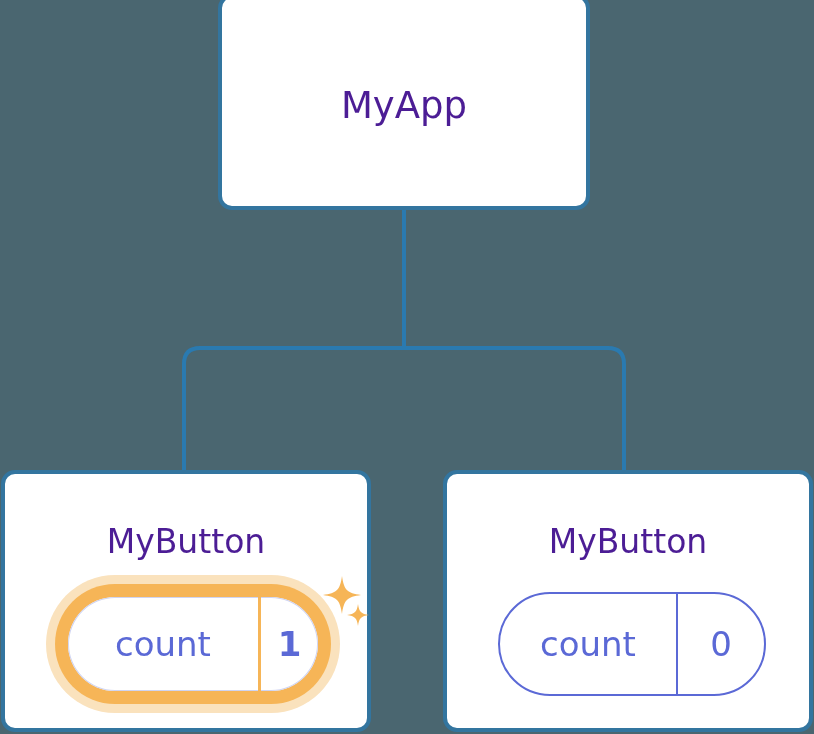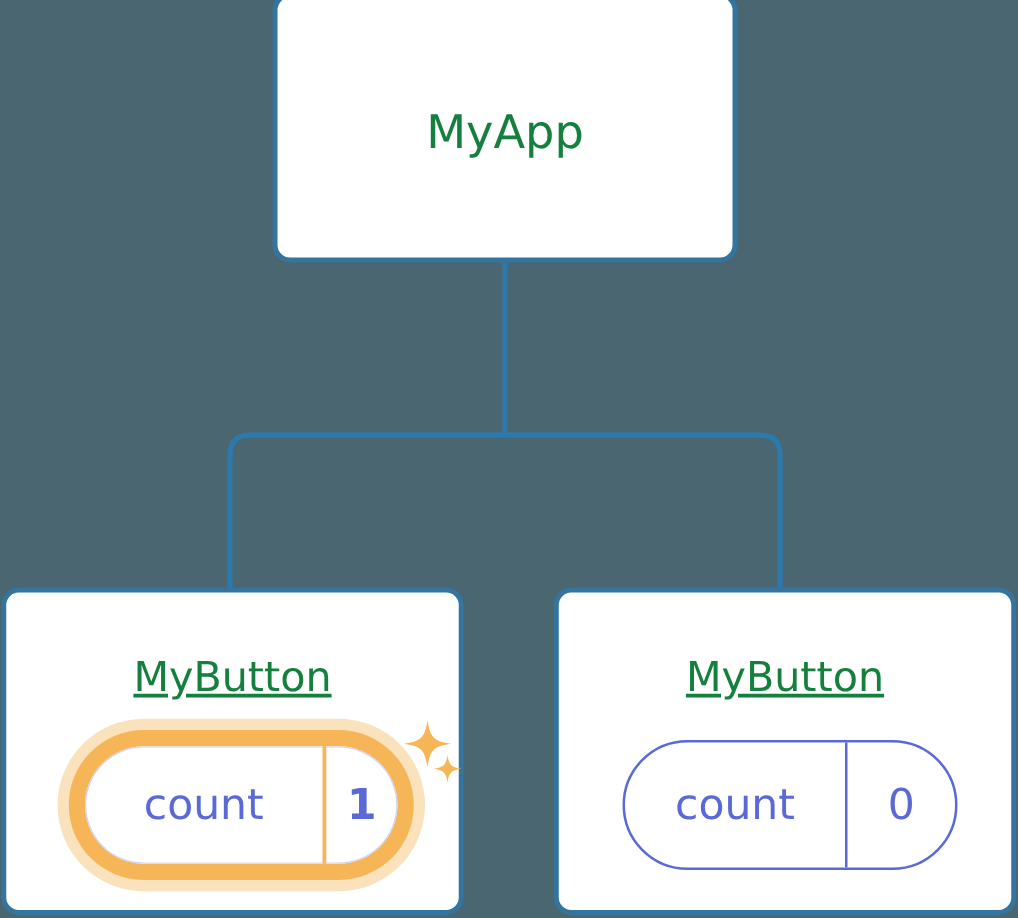--- a/index.html
+++ b/index.html
@@ -36,21 +36,21 @@
     background: #ffffff;
     border: 4px solid #33759f;
     border-radius: 14px;
     box-sizing: border-box;
   }
   .card-title {
     position: absolute;
     left: 0;
     right: 0;
     text-align: center;
-    color: #15803d;
+    color: #4c1d95;
     white-space: nowrap;
   }
 
   #card-root {
     left: 218px;
     top: -6px;
     width: 372px;
     height: 216px;
   }
   #card-root .card-title {
@@ -66,21 +66,20 @@
   }
   #card-child-1 {
     left: 443px;
     top: 470px;
     width: 370px;
     height: 262px;
   }
   .card-child .card-title {
     top: 48px;
     font-size: 33px;
-    text-decoration: underline;
   }
 
   
   .pill {
     position: absolute;
     display: flex;
     align-items: stretch;
     box-sizing: border-box;
     background: #ffffff;
   }

